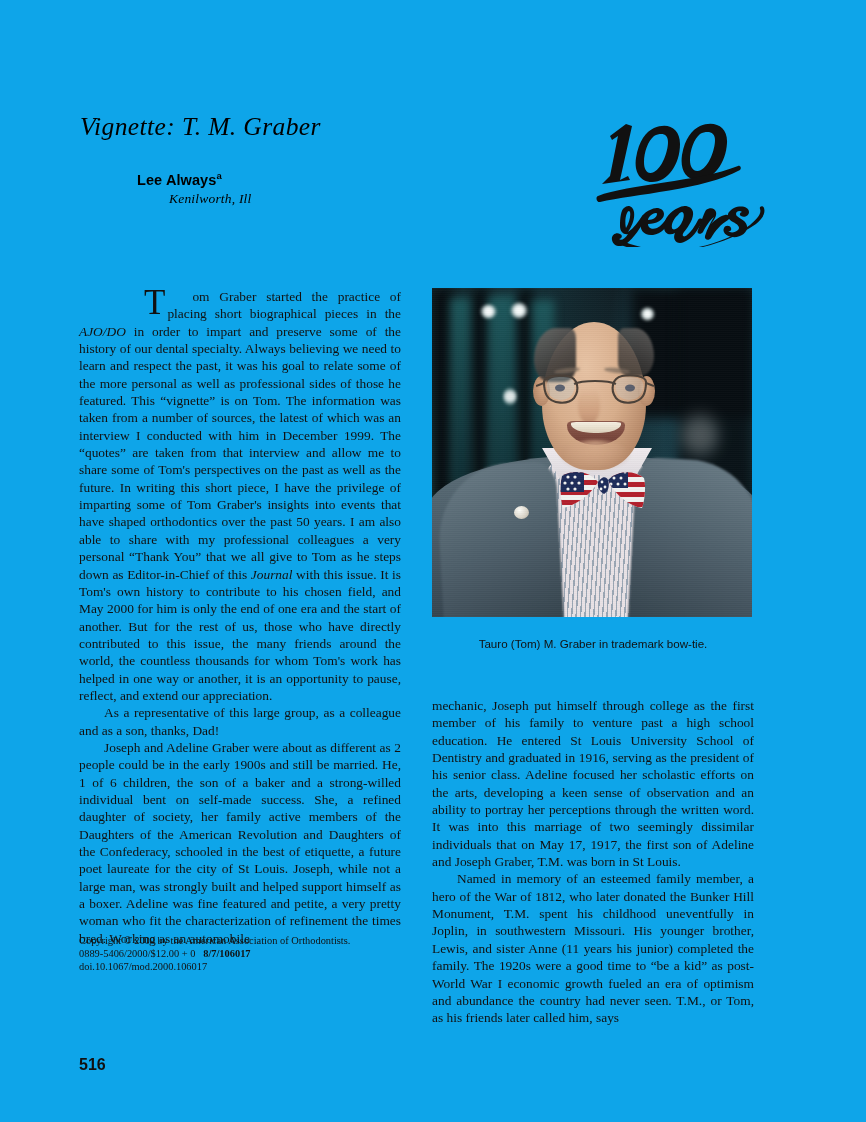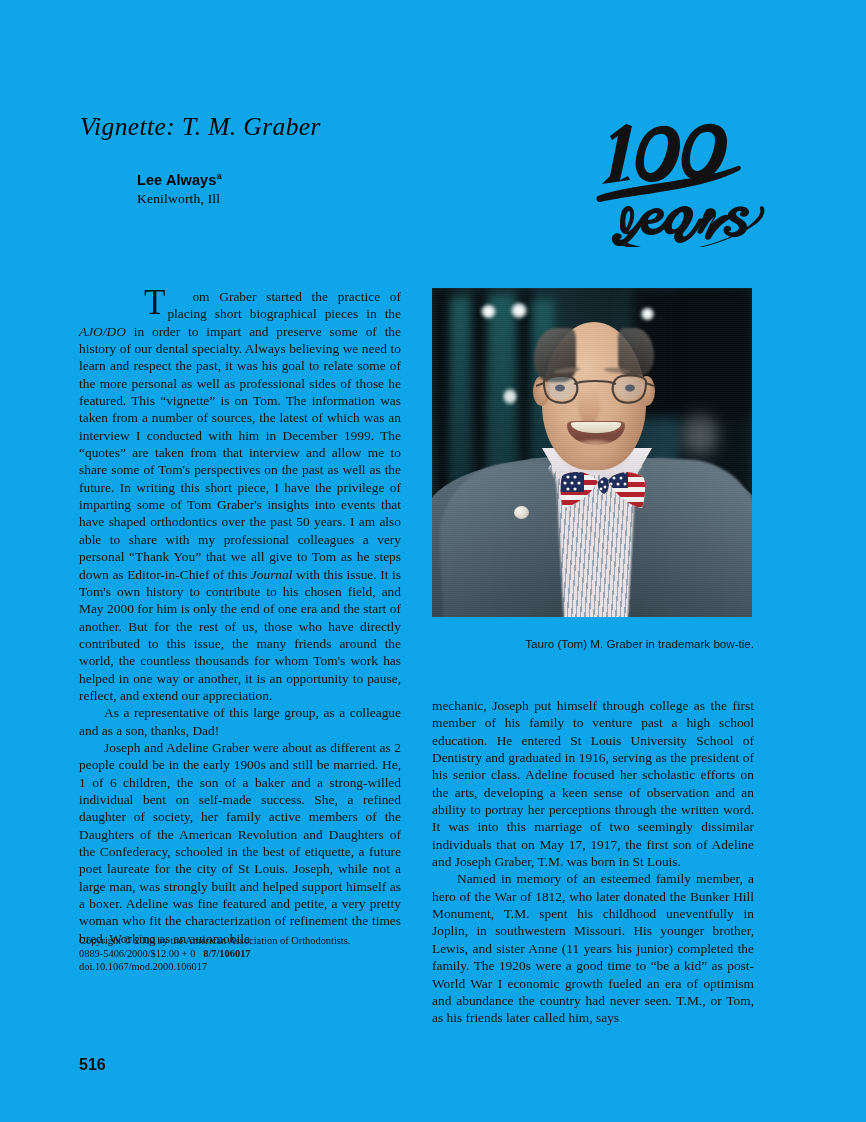--- a/index.html
+++ b/index.html
@@ -51,23 +51,25 @@
     line-height: 1.15;
   }
   .byline-author sup {
     font-size: 9.5px;
     font-weight: bold;
     vertical-align: super;
     line-height: 0;
   }
   .byline-affil {
     font-family: "Liberation Serif", serif;
+    font-style: italic;
     font-size: 13.5px;
     margin-top: 2px;
     letter-spacing: 0.2px;
+    margin-left: 32px;
   }
 
   
   .logo-100years {
     position: absolute;
     left: 588px;
     top: 122px;
     width: 190px;
     height: 125px;
   }
@@ -287,21 +289,21 @@
       repeating-linear-gradient(0deg, rgba(255,255,255,0.018) 0px, rgba(255,255,255,0.018) 1px, rgba(0,0,0,0.018) 1px, rgba(0,0,0,0.018) 2px);
     pointer-events: none;
   }
 
   
   .photo-caption {
     position: absolute;
     left: 432px;
     top: 637px;
     width: 322px;
-    text-align: right;
+    text-align: center;
     font-family: "Liberation Sans", sans-serif;
     font-size: 11.6px;
     color: #111;
   }
 
   
   .footnote {
     position: absolute;
     left: 79px;
     top: 934px;

